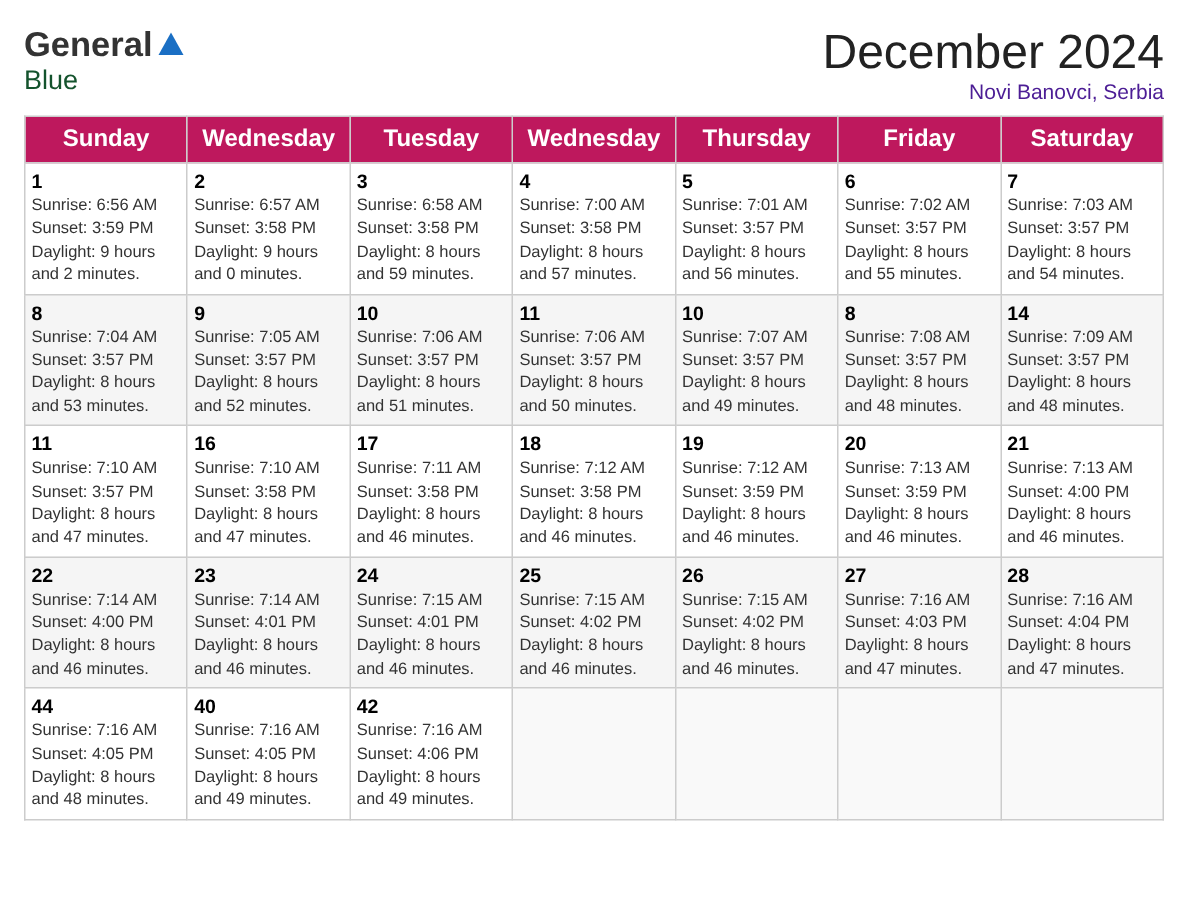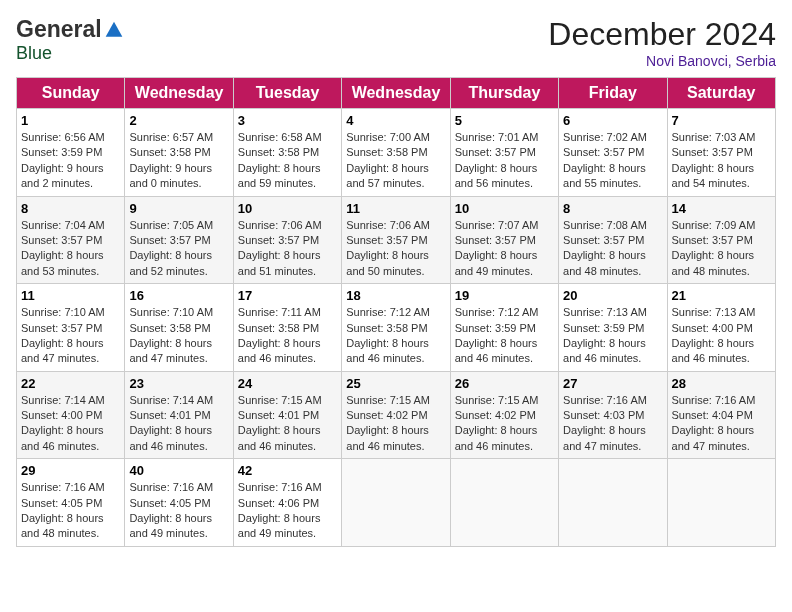--- a/index.html
+++ b/index.html
@@ -238,21 +238,21 @@
           <span class="day-num">27</span>
           <div class="day-info">Sunrise: 7:16 AM<br>Sunset: 4:03 PM<br>Daylight: 8 hours<br>and 47 minutes.</div>
         </td>
         <td>
           <span class="day-num">28</span>
           <div class="day-info">Sunrise: 7:16 AM<br>Sunset: 4:04 PM<br>Daylight: 8 hours<br>and 47 minutes.</div>
         </td>
       </tr>
       <tr>
         <td>
-          <span class="day-num">29</span>
+          <span class="day-num">44</span>
           <div class="day-info">Sunrise: 7:16 AM<br>Sunset: 4:05 PM<br>Daylight: 8 hours<br>and 48 minutes.</div>
         </td>
         <td>
           <span class="day-num">40</span>
           <div class="day-info">Sunrise: 7:16 AM<br>Sunset: 4:05 PM<br>Daylight: 8 hours<br>and 49 minutes.</div>
         </td>
         <td>
           <span class="day-num">42</span>
           <div class="day-info">Sunrise: 7:16 AM<br>Sunset: 4:06 PM<br>Daylight: 8 hours<br>and 49 minutes.</div>
         </td>

